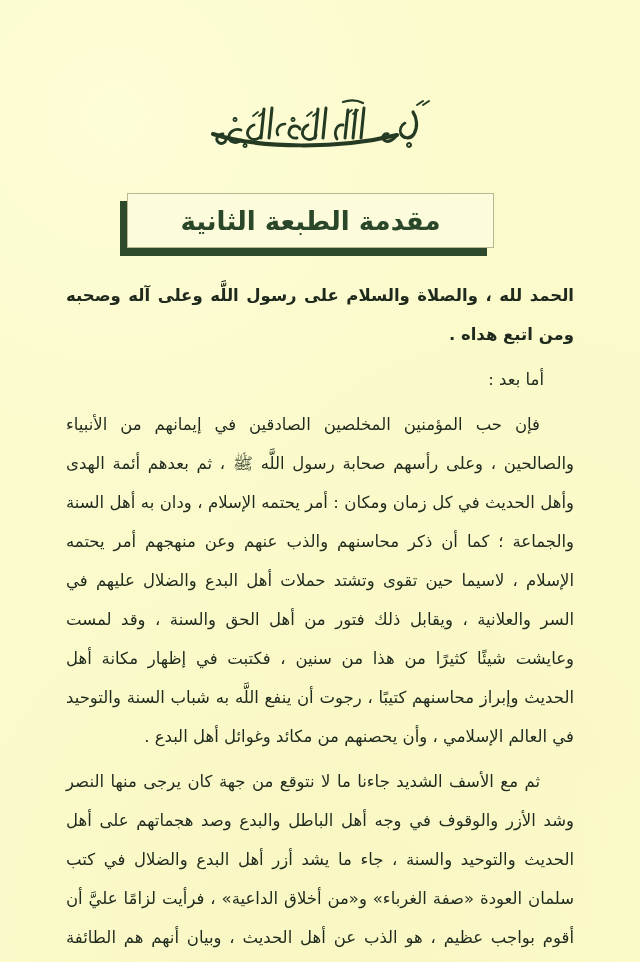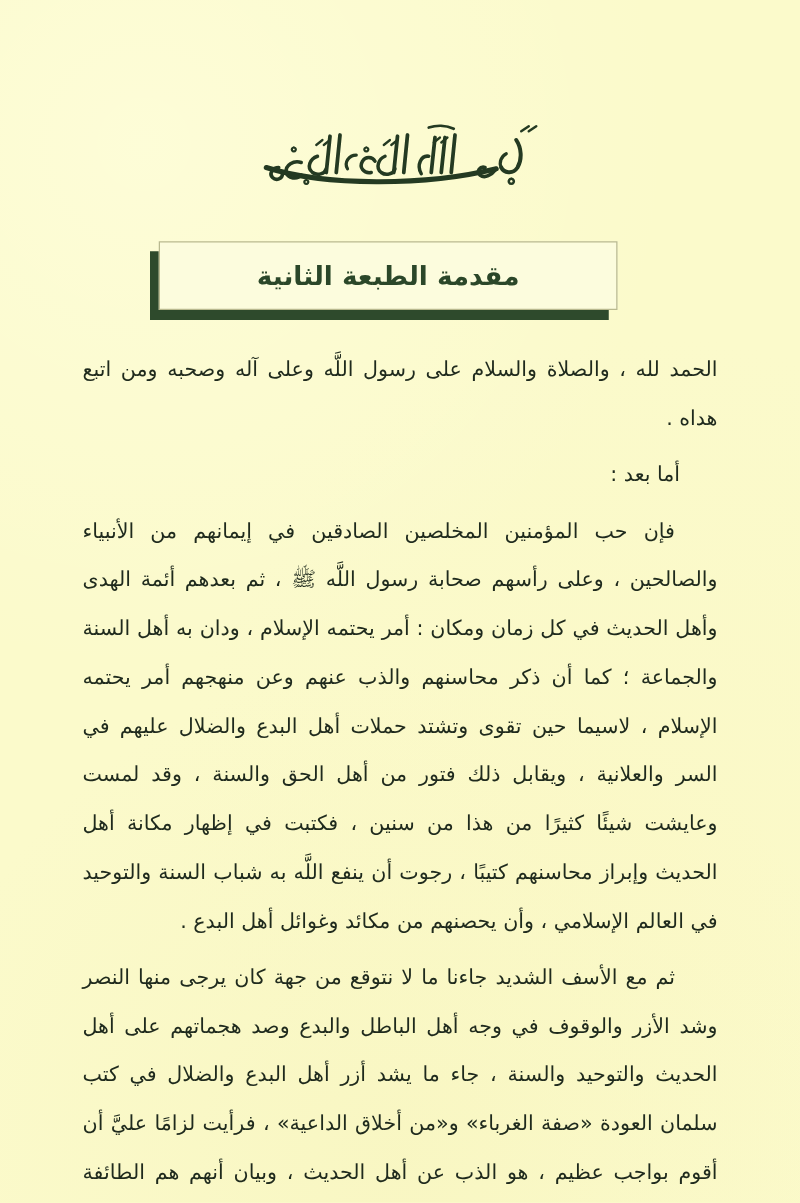--- a/index.html
+++ b/index.html
@@ -68,21 +68,21 @@
     box-sizing: border-box;
     background: #fcfcdd;
     border: 1px solid #b9b98f;
     display: flex;
     align-items: center;
     justify-content: center;
   }
   .title-text {
     font-family: "DejaVu Sans", "Liberation Sans", sans-serif;
     font-weight: bold;
-    font-size: 21px;
+    font-size: 26px;
     color: #2b4729;
     letter-spacing: 0.5px;
     direction: rtl;
     unicode-bidi: embed;
     white-space: nowrap;
   }
 
   
   .body-area {
     position: absolute;
@@ -98,20 +98,21 @@
     font-family: "DejaVu Sans", "Liberation Sans", sans-serif;
   }
   .para {
     margin: 0 0 0 0;
     text-indent: 34px;
     text-align: justify;
     text-align-last: right;
   }
   .para.no-indent {
     text-indent: 0;
+    font-weight: bold;
   }
   .para + .para {
     margin-top: 6px;
   }
   .para.ammabaad {
     text-indent: 30px;
     text-align: left;
     text-align-last: right;
   }
 </style>

